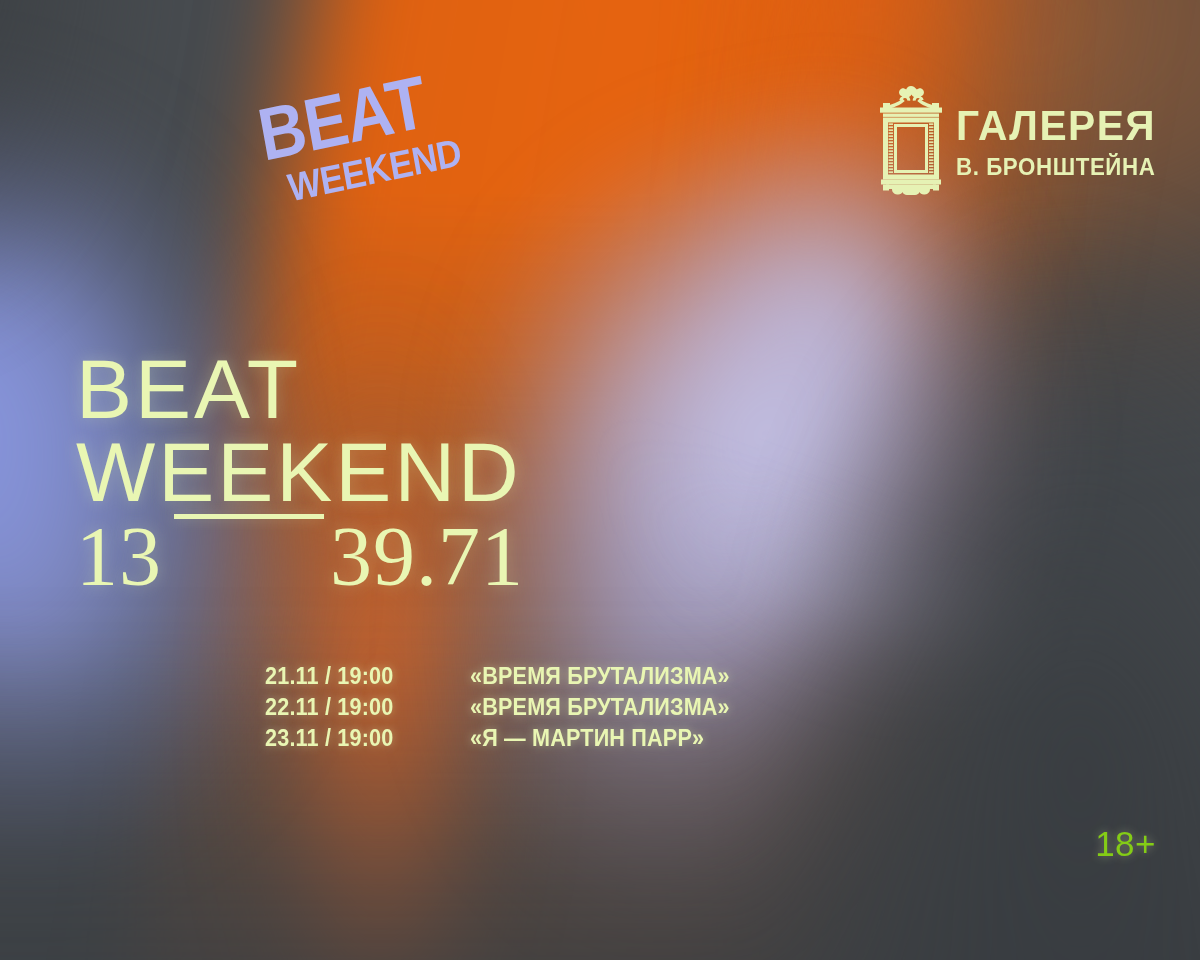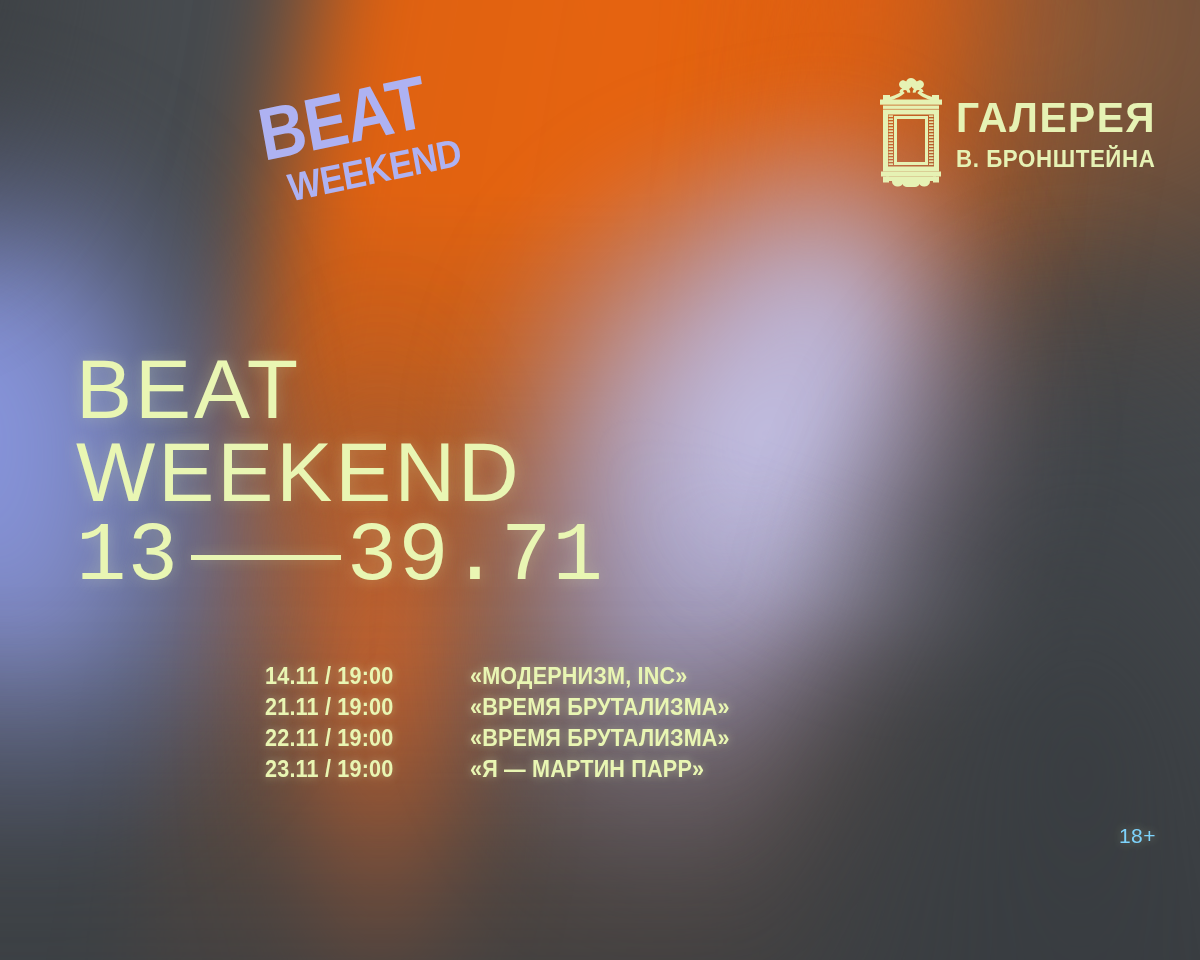--- a/index.html
+++ b/index.html
@@ -131,21 +131,21 @@
     margin-left: 17px;
     margin-top: 6px;
     transform: scaleX(0.9) skewX(-2deg);
     transform-origin: left top;
   }
 
   
   #gallery-logo {
     position: absolute;
     right: 38px;
-    top: 76px;
+    top: 84px;
     display: flex;
     align-items: center;
     gap: 6px;
   }
   #gallery-frame-icon {
     width: 78px;
     height: 112px;
     flex: 0 0 auto;
   }
   #gallery-wordmark {
@@ -186,22 +186,21 @@
     font-family: "Liberation Sans", sans-serif;
     font-weight: 300;
     font-size: 84px;
     line-height: 0.99;
     letter-spacing: 3px;
     white-space: nowrap;
     text-shadow: 0 0 16px rgba(233,246,179,0.30);
   }
   #headline .hl-dates {
     display: flex;
-    align-items: center;
-    font-family: Liberation Mono, monospace;
+    font-family: Liberation Serif, serif;
     font-weight: 300;
     font-size: 84px;
     line-height: 1.02;
     letter-spacing: 1px;
     white-space: nowrap;
     text-shadow: 0 0 16px rgba(233,246,179,0.30);
   }
   #headline .hl-dash {
     display: inline-block;
     width: 150px;
@@ -247,23 +246,23 @@
     white-space: nowrap;
   }
 
   
   #age-rating {
     position: absolute;
     right: 44px;
     top: 824px;
     font-family: "Liberation Sans", sans-serif;
     font-weight: 400;
-    font-size: 21px;
+    font-size: 35px;
     letter-spacing: 0.5px;
-    color: #7dd3fc;
+    color: #84cc16;
     text-shadow: 0 0 10px rgba(233,246,179,0.40);
     text-align: right;
   }
 </style>
 </head>
 <body>
 
 <div id="poster">
 
   <div class="bg-layer bg-base"></div>
@@ -363,24 +362,20 @@
     <span class="hl-line">WEEKEND</span>
     <span class="hl-dates">
       <span>13</span>
       <span class="hl-dash"></span>
       <span>39.71</span>
     </span>
   </div>
 
   <div id="schedule">
     <div class="schedule-row">
-      <span class="schedule-date">14.11 / 19:00</span>
-      <span class="schedule-title">«МОДЕРНИЗМ, INC»</span>
-    </div>
-    <div class="schedule-row">
       <span class="schedule-date">21.11 / 19:00</span>
       <span class="schedule-title">«ВРЕМЯ БРУТАЛИЗМА»</span>
     </div>
     <div class="schedule-row">
       <span class="schedule-date">22.11 / 19:00</span>
       <span class="schedule-title">«ВРЕМЯ БРУТАЛИЗМА»</span>
     </div>
     <div class="schedule-row">
       <span class="schedule-date">23.11 / 19:00</span>
       <span class="schedule-title">«Я — МАРТИН ПАРР»</span>

